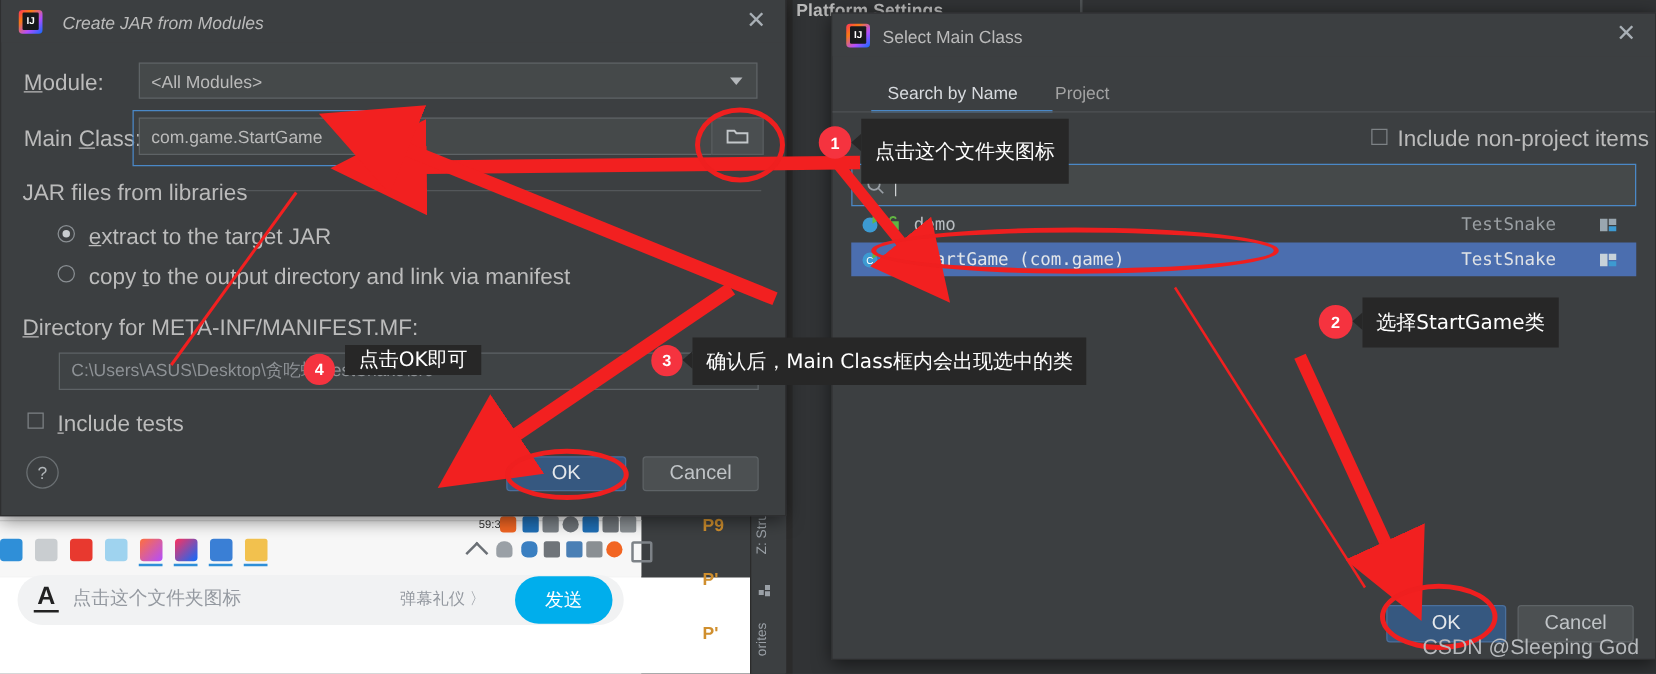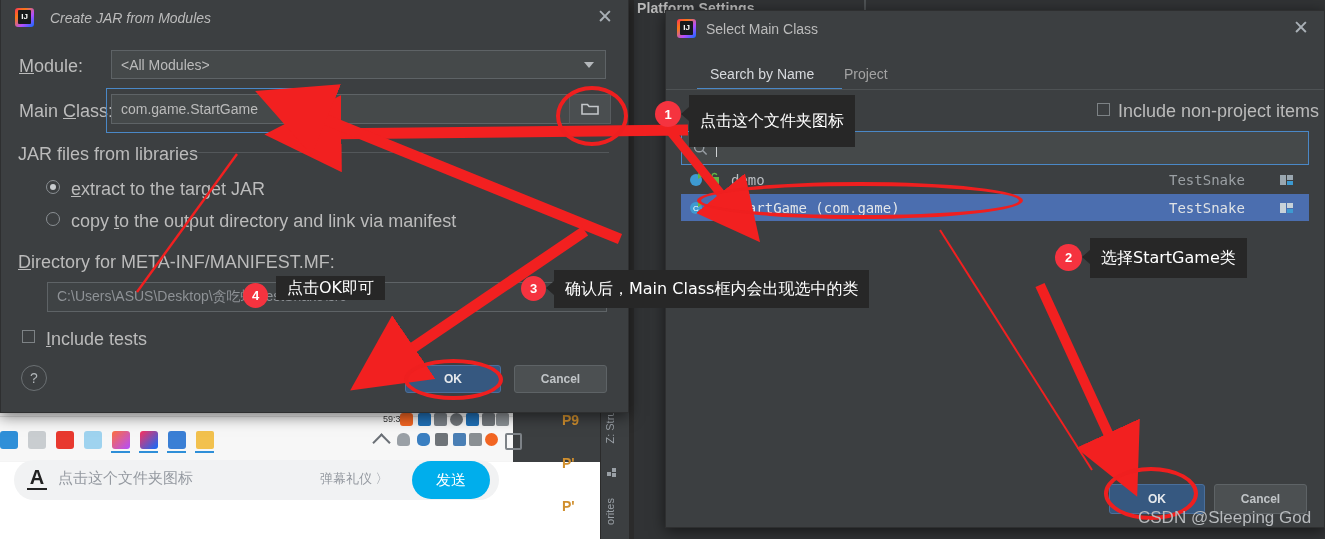--- a/index.html
+++ b/index.html
@@ -82,21 +82,21 @@
   .lbl u{text-decoration:underline;}
   .field{
     position:absolute;background:#45494a;border:1px solid #5e6366;
     color:#bbbbbb;font-size:14px;display:flex;align-items:center;
     padding-left:9px;box-sizing:border-box;
   }
   .field.readonly{background:#3f4345;color:#8e9296;}
   .combo-arrow{position:absolute;width:0;height:0;border-left:5px solid transparent;border-right:5px solid transparent;border-top:6px solid #b4b8bb;}
   .btn{
     position:absolute;box-sizing:border-box;border-radius:3px;
-    font-size:12px;display:flex;align-items:center;justify-content:center;font-weight:bold;
+    font-size:16px;display:flex;align-items:center;justify-content:center;
   }
   .btn.default{background:#365880;border:1px solid #4a6f9c;color:#e6e9ec;}
   .btn.normal{background:#4c5052;border:1px solid #5e6366;color:#c0c4c7;}
   .radio{position:absolute;width:14px;height:14px;border-radius:50%;border:1px solid #8a8f93;box-sizing:border-box;}
   .radio.on:after{content:"";position:absolute;left:3px;top:3px;width:6px;height:6px;border-radius:50%;background:#c9cdd0;}
   .cbox{position:absolute;width:13px;height:13px;border:1px solid #7d8285;box-sizing:border-box;background:#3c3f41;}
   .grp-line{position:absolute;height:1px;background:#53575a;}
   .help-btn{position:absolute;width:26px;height:26px;border-radius:50%;border:1px solid #6b7073;
     color:#b0b5b8;font-size:14px;display:flex;align-items:center;justify-content:center;box-sizing:border-box;}
   .folder-btn{position:absolute;background:#4a4e50;border:1px solid #585c5f;box-sizing:border-box;

